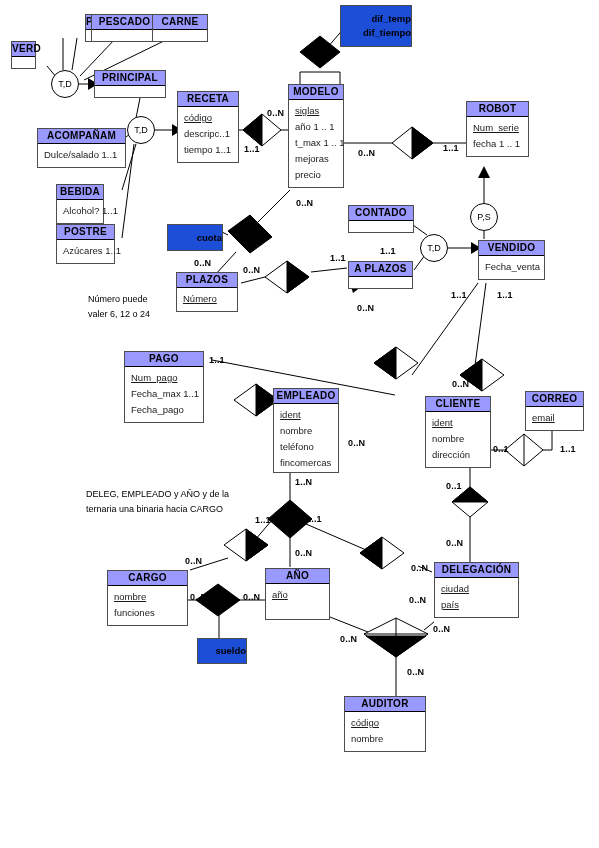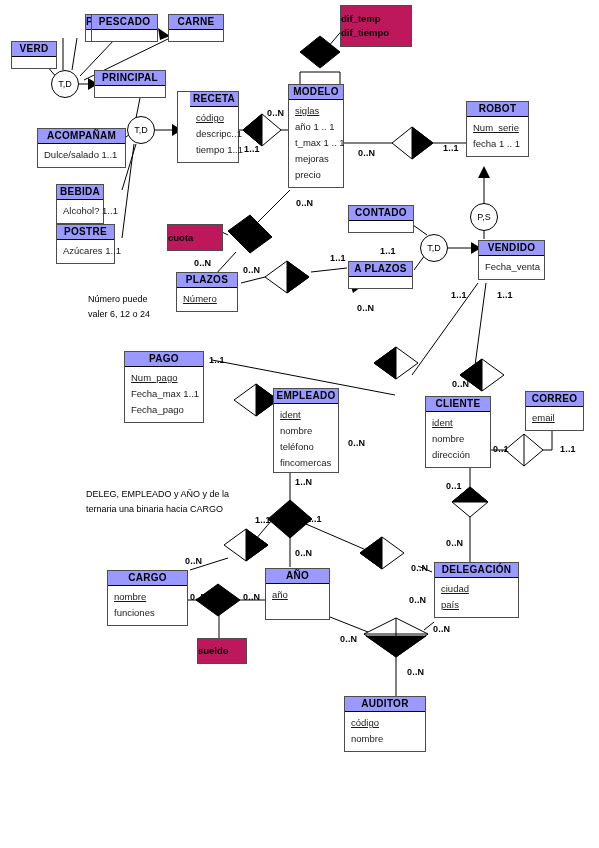--- a/index.html
+++ b/index.html
@@ -14,22 +14,22 @@
           background:#fff;}
   .entity .hdr{box-sizing:border-box;background:#9999ff;border-bottom:1px solid #000;
           text-align:center;font-weight:bold;font-size:10px;color:#000;
           line-height:14px;height:15px;letter-spacing:.3px;}
   .entity .attrs{padding:3px 6px 4px 6px;}
   .entity .attr{font-size:9.5px;color:#1a1a1a;line-height:16px;white-space:nowrap;}
   .entity .attr.key{text-decoration:underline;}
   .entity.empty .attrs{height:11px;padding:0;}
 
   
-  .abox{position:absolute;box-sizing:border-box;border:1px solid #4d4d4d;background:#be185d;
-        display:flex;flex-direction:column;justify-content:center;align-items:flex-start;}
+  .abox{position:absolute;box-sizing:border-box;border:1px solid #4d4d4d;background:#1d4ed8;
+        display:flex;flex-direction:column;justify-content:center;align-items:flex-end;}
   .abox .line{font-size:9.5px;font-weight:bold;color:#000;line-height:14px;}
 
   
   .circ{position:absolute;box-sizing:border-box;width:28px;height:28px;border-radius:50%;
         border:1.6px solid #000;background:#fff;display:flex;align-items:center;
         justify-content:center;font-size:9px;color:#000;}
 
   
   .card{position:absolute;font-size:9px;font-weight:bold;color:#000;white-space:nowrap;
         letter-spacing:.2px;}
@@ -189,26 +189,26 @@
   <div class="entity empty" style="left:49px;top:14px;width:31px;margin-left:36px;">
     <div class="hdr">PASTA</div>
     <div class="attrs"></div>
   </div>
 
   <div class="entity empty" style="left:91px;top:14px;width:67px;">
     <div class="hdr">PESCADO</div>
     <div class="attrs"></div>
   </div>
 
-  <div class="entity empty" style="left:152px;top:14px;width:56px;margin-left:16px;">
+  <div class="entity empty" style="left:152px;top:14px;width:56px;">
     <div class="hdr">CARNE</div>
     <div class="attrs"></div>
   </div>
 
-  <div class="entity empty" style="left:11px;top:41px;width:46px;">
+  <div class="entity empty" style="left:11px;top:41px;width:25px;">
     <div class="hdr">VERD</div>
     <div class="attrs"></div>
   </div>
 
   <div class="entity empty" style="left:94px;top:70px;width:72px;">
     <div class="hdr">PRINCIPAL</div>
     <div class="attrs"></div>
   </div>
 
   <div class="entity" style="left:37px;top:128px;width:89px;">
@@ -225,21 +225,21 @@
     </div>
   </div>
 
   <div class="entity" style="left:56px;top:224px;width:59px;">
     <div class="hdr">POSTRE</div>
     <div class="attrs">
       <div class="attr">Azúcares 1..1</div>
     </div>
   </div>
 
-  <div class="entity" style="left:177px;top:91px;width:62px;padding-left:12px;">
+  <div class="entity" style="left:177px;top:91px;width:62px;">
     <div class="hdr">RECETA</div>
     <div class="attrs">
       <div class="attr key">código</div>
       <div class="attr">descripc..1</div>
       <div class="attr">tiempo 1..1</div>
     </div>
   </div>
 
   <div class="entity" style="left:288px;top:84px;width:56px;">
     <div class="hdr">MODELO</div>

